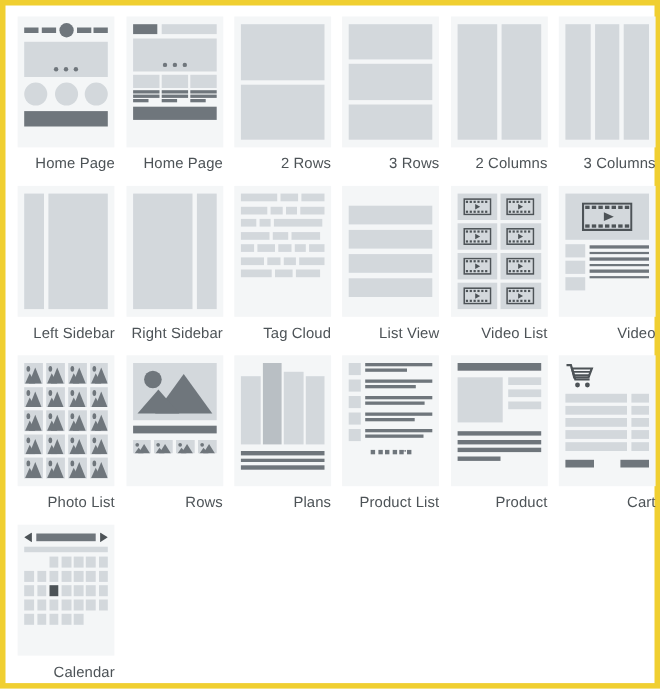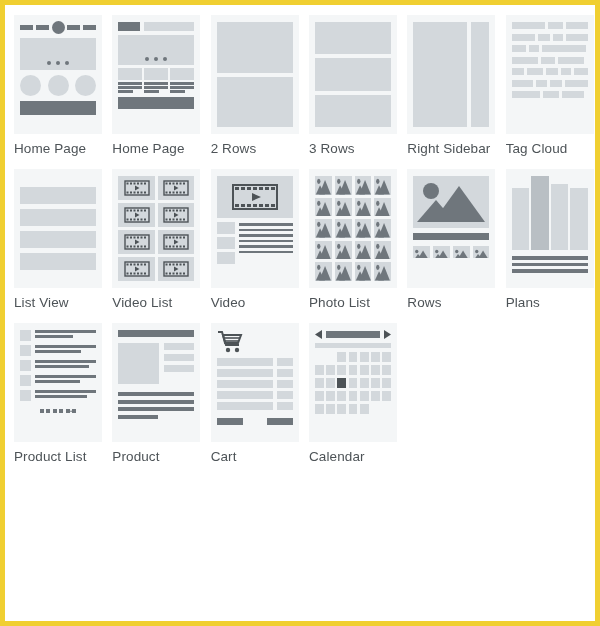--- a/index.html
+++ b/index.html
@@ -20,21 +20,21 @@
     position:absolute;
     left:5px;top:5px;
     width:590px;height:616px;
     display:grid;
     grid-template-columns:repeat(6,1fr);
     grid-template-rows:repeat(4,1fr);
   }
   .cell{
     position:relative;
     display:flex;flex-direction:column;
-    align-items:flex-start;
+    align-items:flex-end;
     padding:5px 4px 0 4px;
     box-sizing:border-box;
   }
   .thumb{
     width:88px;height:119px;
     background:#f4f6f7;
     box-sizing:border-box;
     padding:7px 6px;
     position:relative;
     overflow:hidden;
@@ -240,22 +240,50 @@
             <div></div>
             <div></div>
           </div>
       </div>
       <div class="caption">3 Rows</div>
     </div>
 
 
 
 
-
-
+    <div class="cell">
+      <div class="thumb">
+        <div class="cols">
+            <div class="f"></div>
+            <div class="f"></div>
+          </div>
+      </div>
+      <div class="caption">2 Columns</div>
+    </div>
+
+    <div class="cell">
+      <div class="thumb">
+        <div class="cols">
+            <div class="f"></div>
+            <div class="f"></div>
+            <div class="f"></div>
+          </div>
+      </div>
+      <div class="caption">3 Columns</div>
+    </div>
+
+    <div class="cell">
+      <div class="thumb">
+        <div class="cols">
+            <div style="width:18px"></div>
+            <div class="f"></div>
+          </div>
+      </div>
+      <div class="caption">Left Sidebar</div>
+    </div>
 
     <div class="cell">
       <div class="thumb">
         <div class="cols">
             <div class="f"></div>
             <div style="width:18px"></div>
           </div>
       </div>
       <div class="caption">Right Sidebar</div>
     </div>

